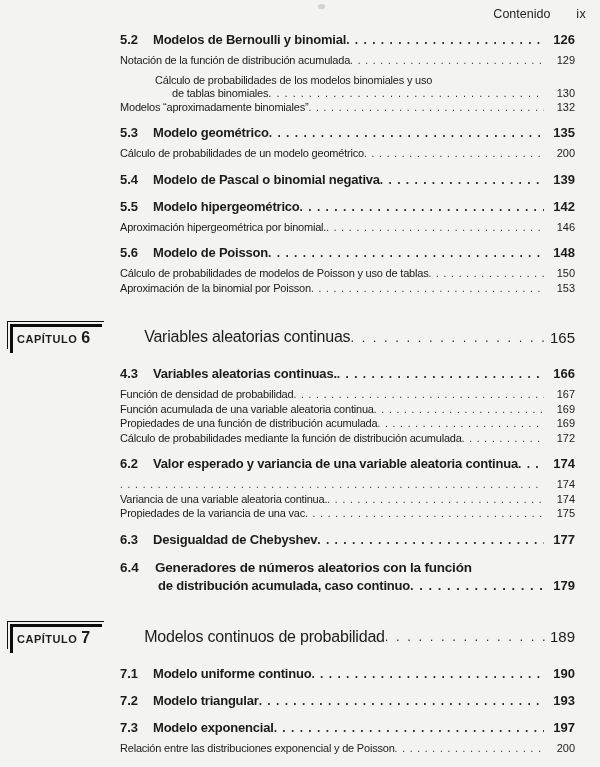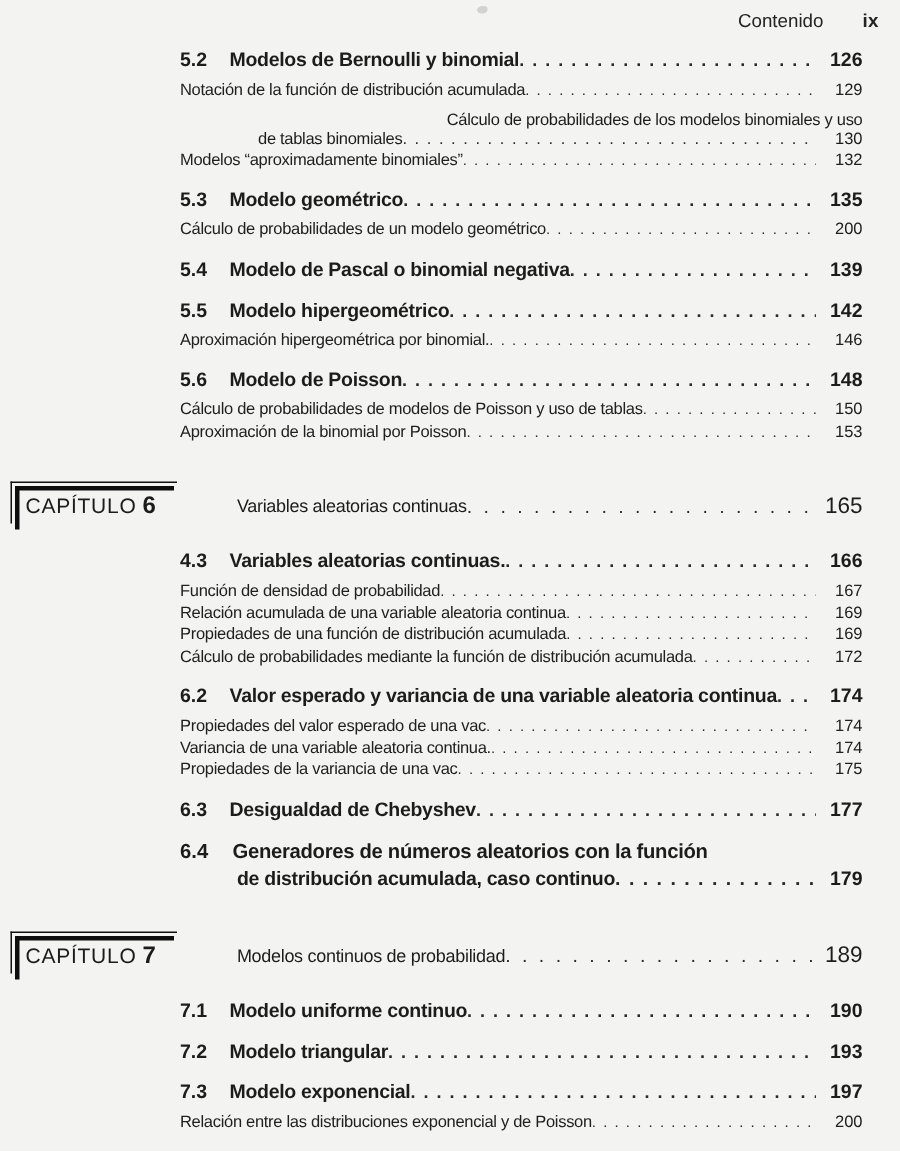--- a/index.html
+++ b/index.html
@@ -18,21 +18,21 @@
   
   .page::after{
     content:""; position:absolute; left:318px; top:4px; width:7px; height:5px;
     background:#c9c9c5; border-radius:60% 40% 50% 50%; opacity:.8; pointer-events:none;
   }
   
   .header{
     display:flex; justify-content:flex-end; align-items:baseline;
     gap:26px; padding:7px 14px 0 0; font-size:12.5px; color:#242424;
   }
-  .header .folio{ font-weight:bold; letter-spacing:.3px; }
+  .header .folio{ font-weight:normal; letter-spacing:.3px; }
 
   
   .row{ display:flex; align-items:baseline; padding-right:25px; }
   .title{ white-space:nowrap; letter-spacing:-0.2px; }
   .dots{ flex:1; min-width:6px; overflow:hidden; white-space:nowrap; color:#2a2a2a; }
   .dots::after{
     content:". . . . . . . . . . . . . . . . . . . . . . . . . . . . . . . . . . . . . . . . . . . . . . . . . . . . . . . . . . . . . . . . . . . .";
     letter-spacing:1px;
   }
   .pg{ text-align:right; min-width:26px; margin-left:5px; }
@@ -44,40 +44,40 @@
   .sec2{ margin-top:11px; }
   .sec2 .l1{ padding-left:120px; font-weight:bold; font-size:13.5px; line-height:18px; }
   .sec2 .l2{ padding-left:155px; font-weight:bold; font-size:13px; line-height:18px; }
   .sec2 .l2 .title{ padding-left:3px; }
 
   
   .sub{ padding-left:120px; font-size:11px; line-height:13.5px; margin-top:1px; color:#202020; }
   .sub .dots{ font-size:10px; }
   .sec + .sub, .sec2 + .sub{ margin-top:6px; }
   .sub2{ margin-top:6px; }
-  .sub2 .r{ padding-left:155px; font-size:11px; line-height:13px;justify-content:flex-end; }
+  .sub2 .r{ padding-left:155px; font-size:11px; line-height:13px; }
   .sub2 .r.ind{ padding-left:172px; }
 
   
   .chap{ margin-top:26px; margin-bottom:13px; align-items:center; }
   .chap-bracket{
     flex:0 0 auto; position:relative;
     margin-left:7px; padding:8px 14px 6px 10px;
   }
   .chap-bracket::before{
     content:""; position:absolute; left:0; top:0; right:0; bottom:4px;
     border-top:1px solid #111; border-left:1px solid #111;
   }
   .chap-bracket::after{
     content:""; position:absolute; left:3px; top:3px; right:2px; bottom:0;
     border-top:3px solid #0d0d0d; border-left:3px solid #0d0d0d;
   }
-  .chap-label{ font-weight:normal; font-size:14px; letter-spacing:.5px; }
+  .chap-label{ font-weight:bold; font-size:11px; letter-spacing:.5px; }
   .chap-num{ font-weight:bold; font-size:16px; padding-left:4px; }
-  .chap .title{ font-size:12px; letter-spacing:-0.2px; margin-left:40px; }
+  .chap .title{ font-size:16px; letter-spacing:-0.2px; margin-left:40px; }
   .chap .dots{ font-size:13px; }
   .chap .dots::after{ letter-spacing:2px; }
   .chap .pg{ font-size:15px; margin-left:2px; }
 </style>
 </head>
 <body>
 
 <div class="page">
   <div class="header">
     <span>Contenido</span>
@@ -166,42 +166,41 @@
         <span class="title">Variables aleatorias continuas.</span>
         <span class="dots"></span>
         <span class="pg">166</span>
       </div>
       <div class="row sub">
         <span class="title">Función de densidad de probabilidad</span>
         <span class="dots"></span>
         <span class="pg">167</span>
       </div>
       <div class="row sub">
-        <span class="title">Relación acumulada de una variable aleatoria continua</span>
+        <span class="title">Función acumulada de una variable aleatoria continua</span>
         <span class="dots"></span>
         <span class="pg">169</span>
       </div>
       <div class="row sub">
         <span class="title">Propiedades de una función de distribución acumulada</span>
         <span class="dots"></span>
         <span class="pg">169</span>
       </div>
       <div class="row sub">
         <span class="title">Cálculo de probabilidades mediante la función de distribución acumulada</span>
         <span class="dots"></span>
         <span class="pg">172</span>
       </div>
       <div class="row sec">
         <span class="num">6.2</span>
         <span class="title">Valor esperado y variancia de una variable aleatoria continua</span>
         <span class="dots"></span>
         <span class="pg">174</span>
       </div>
       <div class="row sub">
-        <span class="title">Propiedades del valor esperado de una vac</span>
         <span class="dots"></span>
         <span class="pg">174</span>
       </div>
       <div class="row sub">
         <span class="title">Variancia de una variable aleatoria continua.</span>
         <span class="dots"></span>
         <span class="pg">174</span>
       </div>
       <div class="row sub">
         <span class="title">Propiedades de la variancia de una vac</span>

